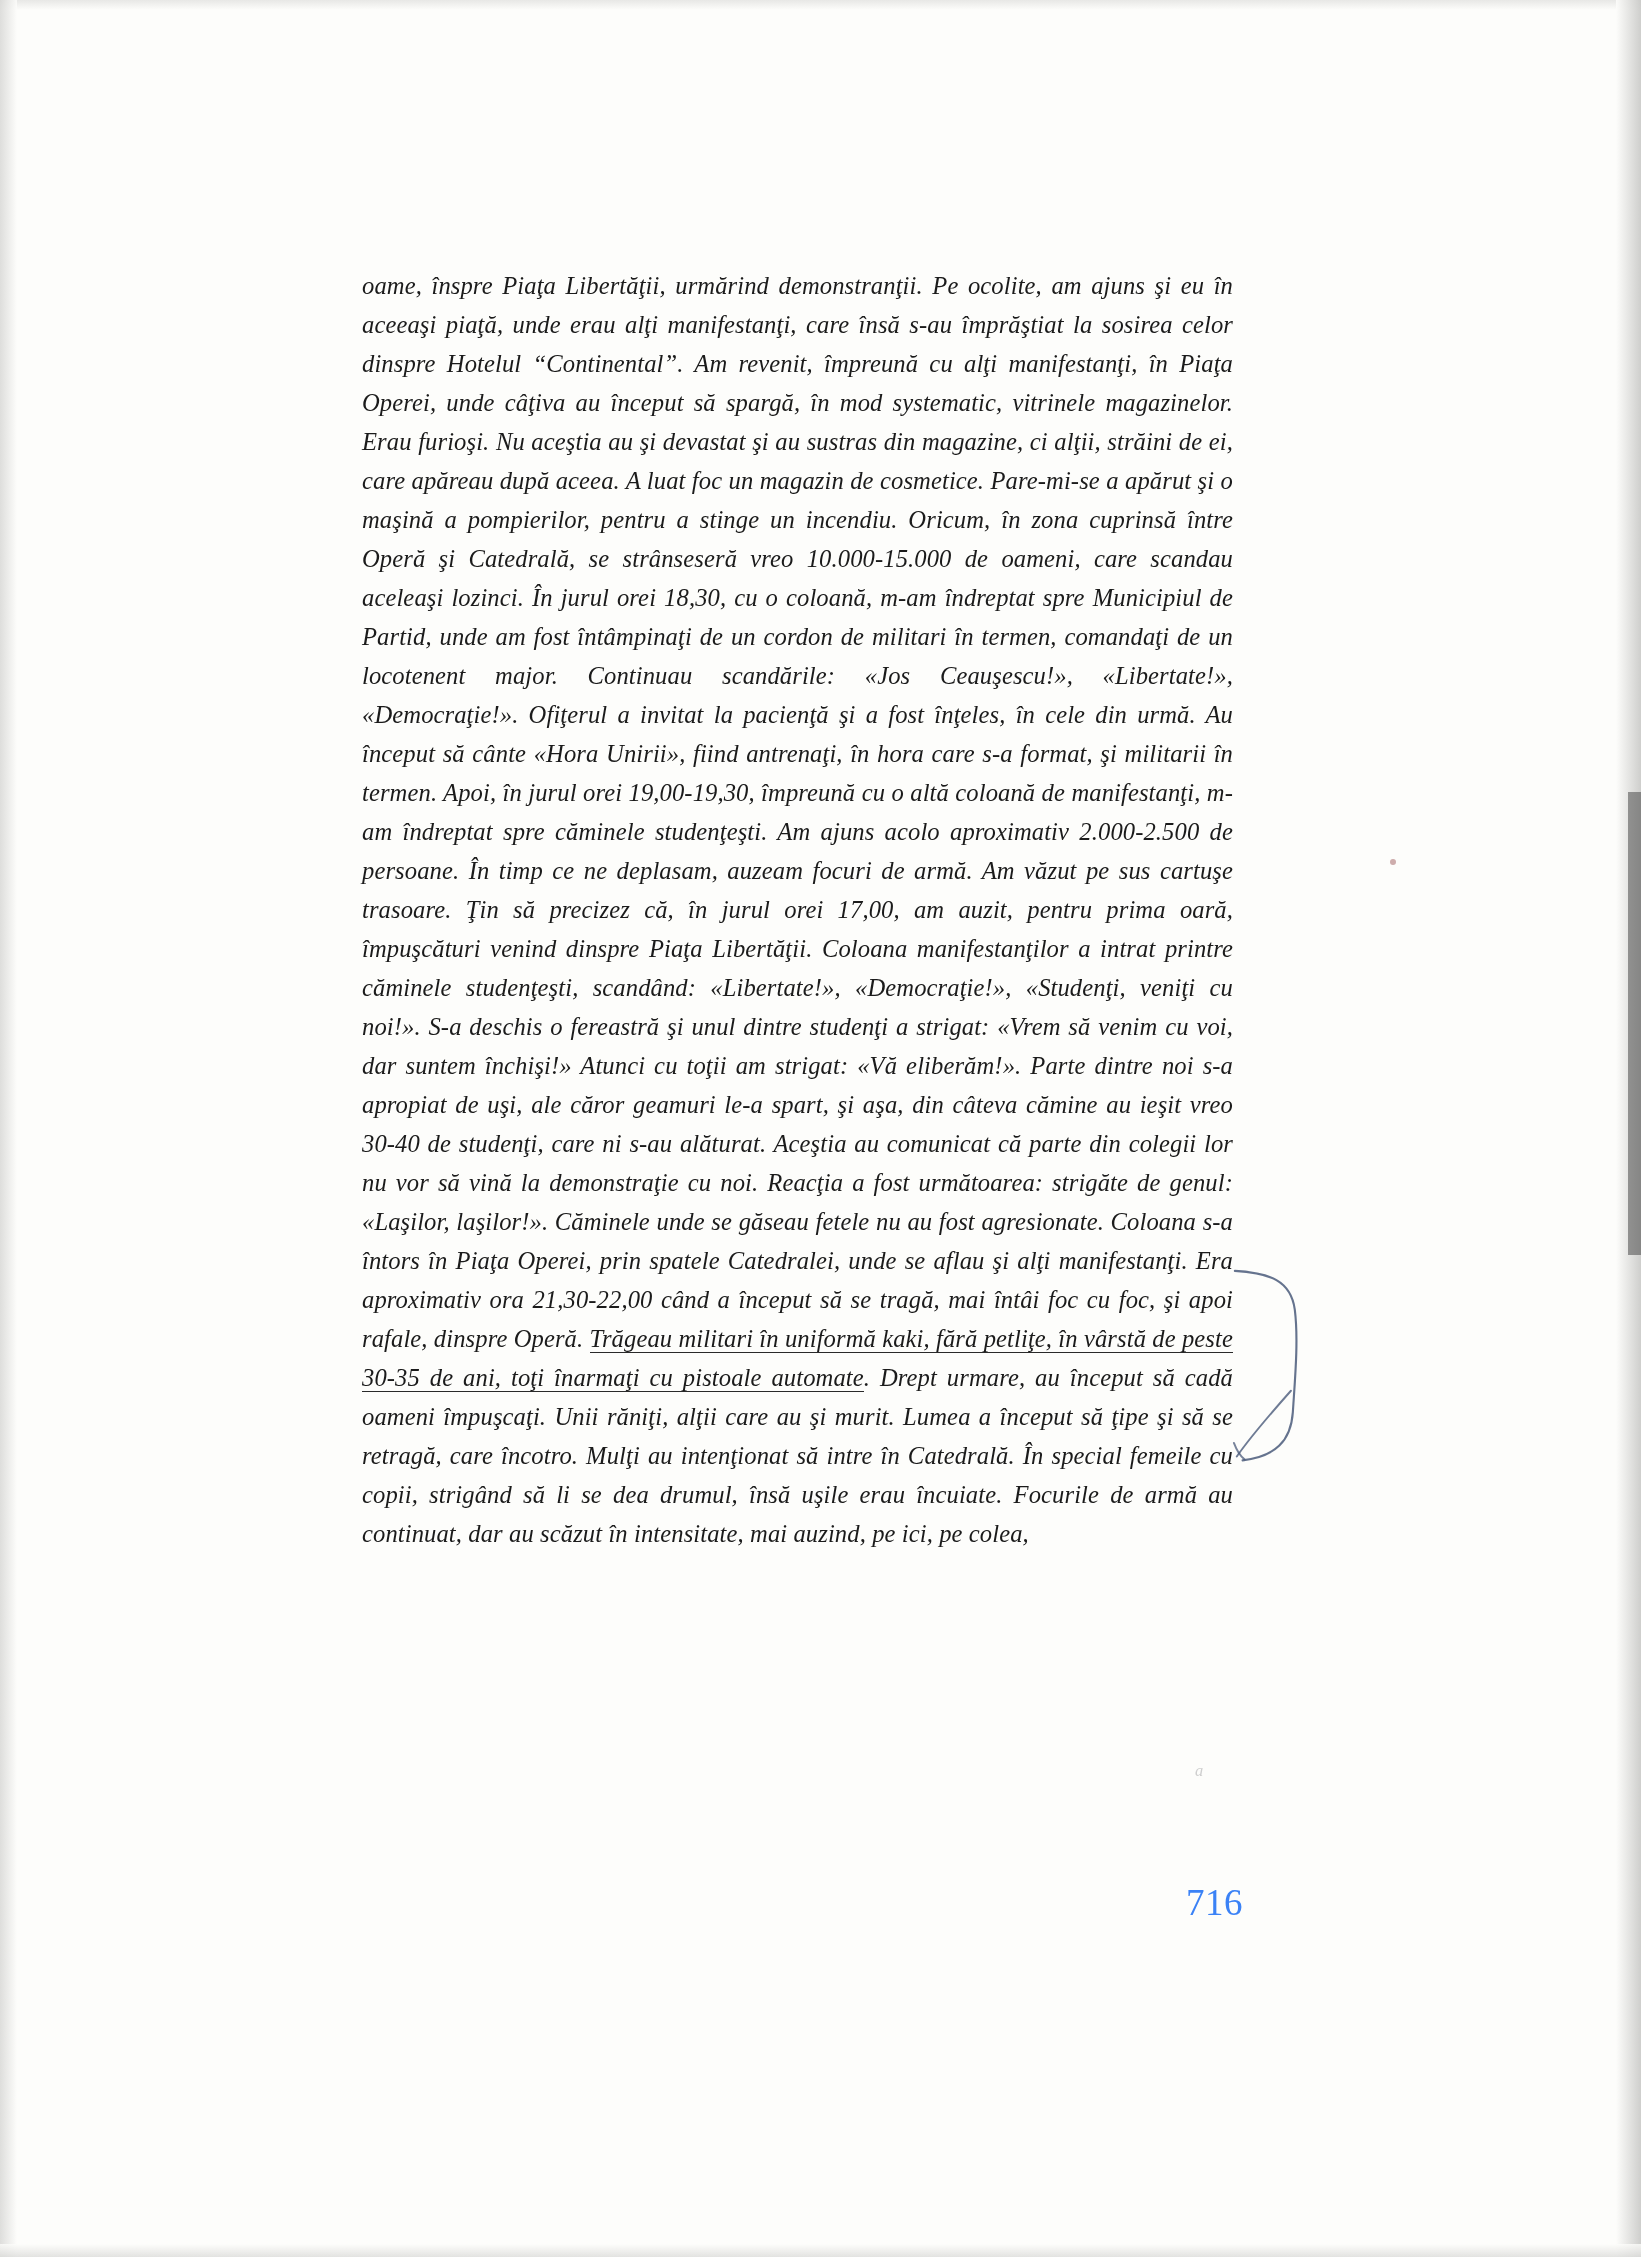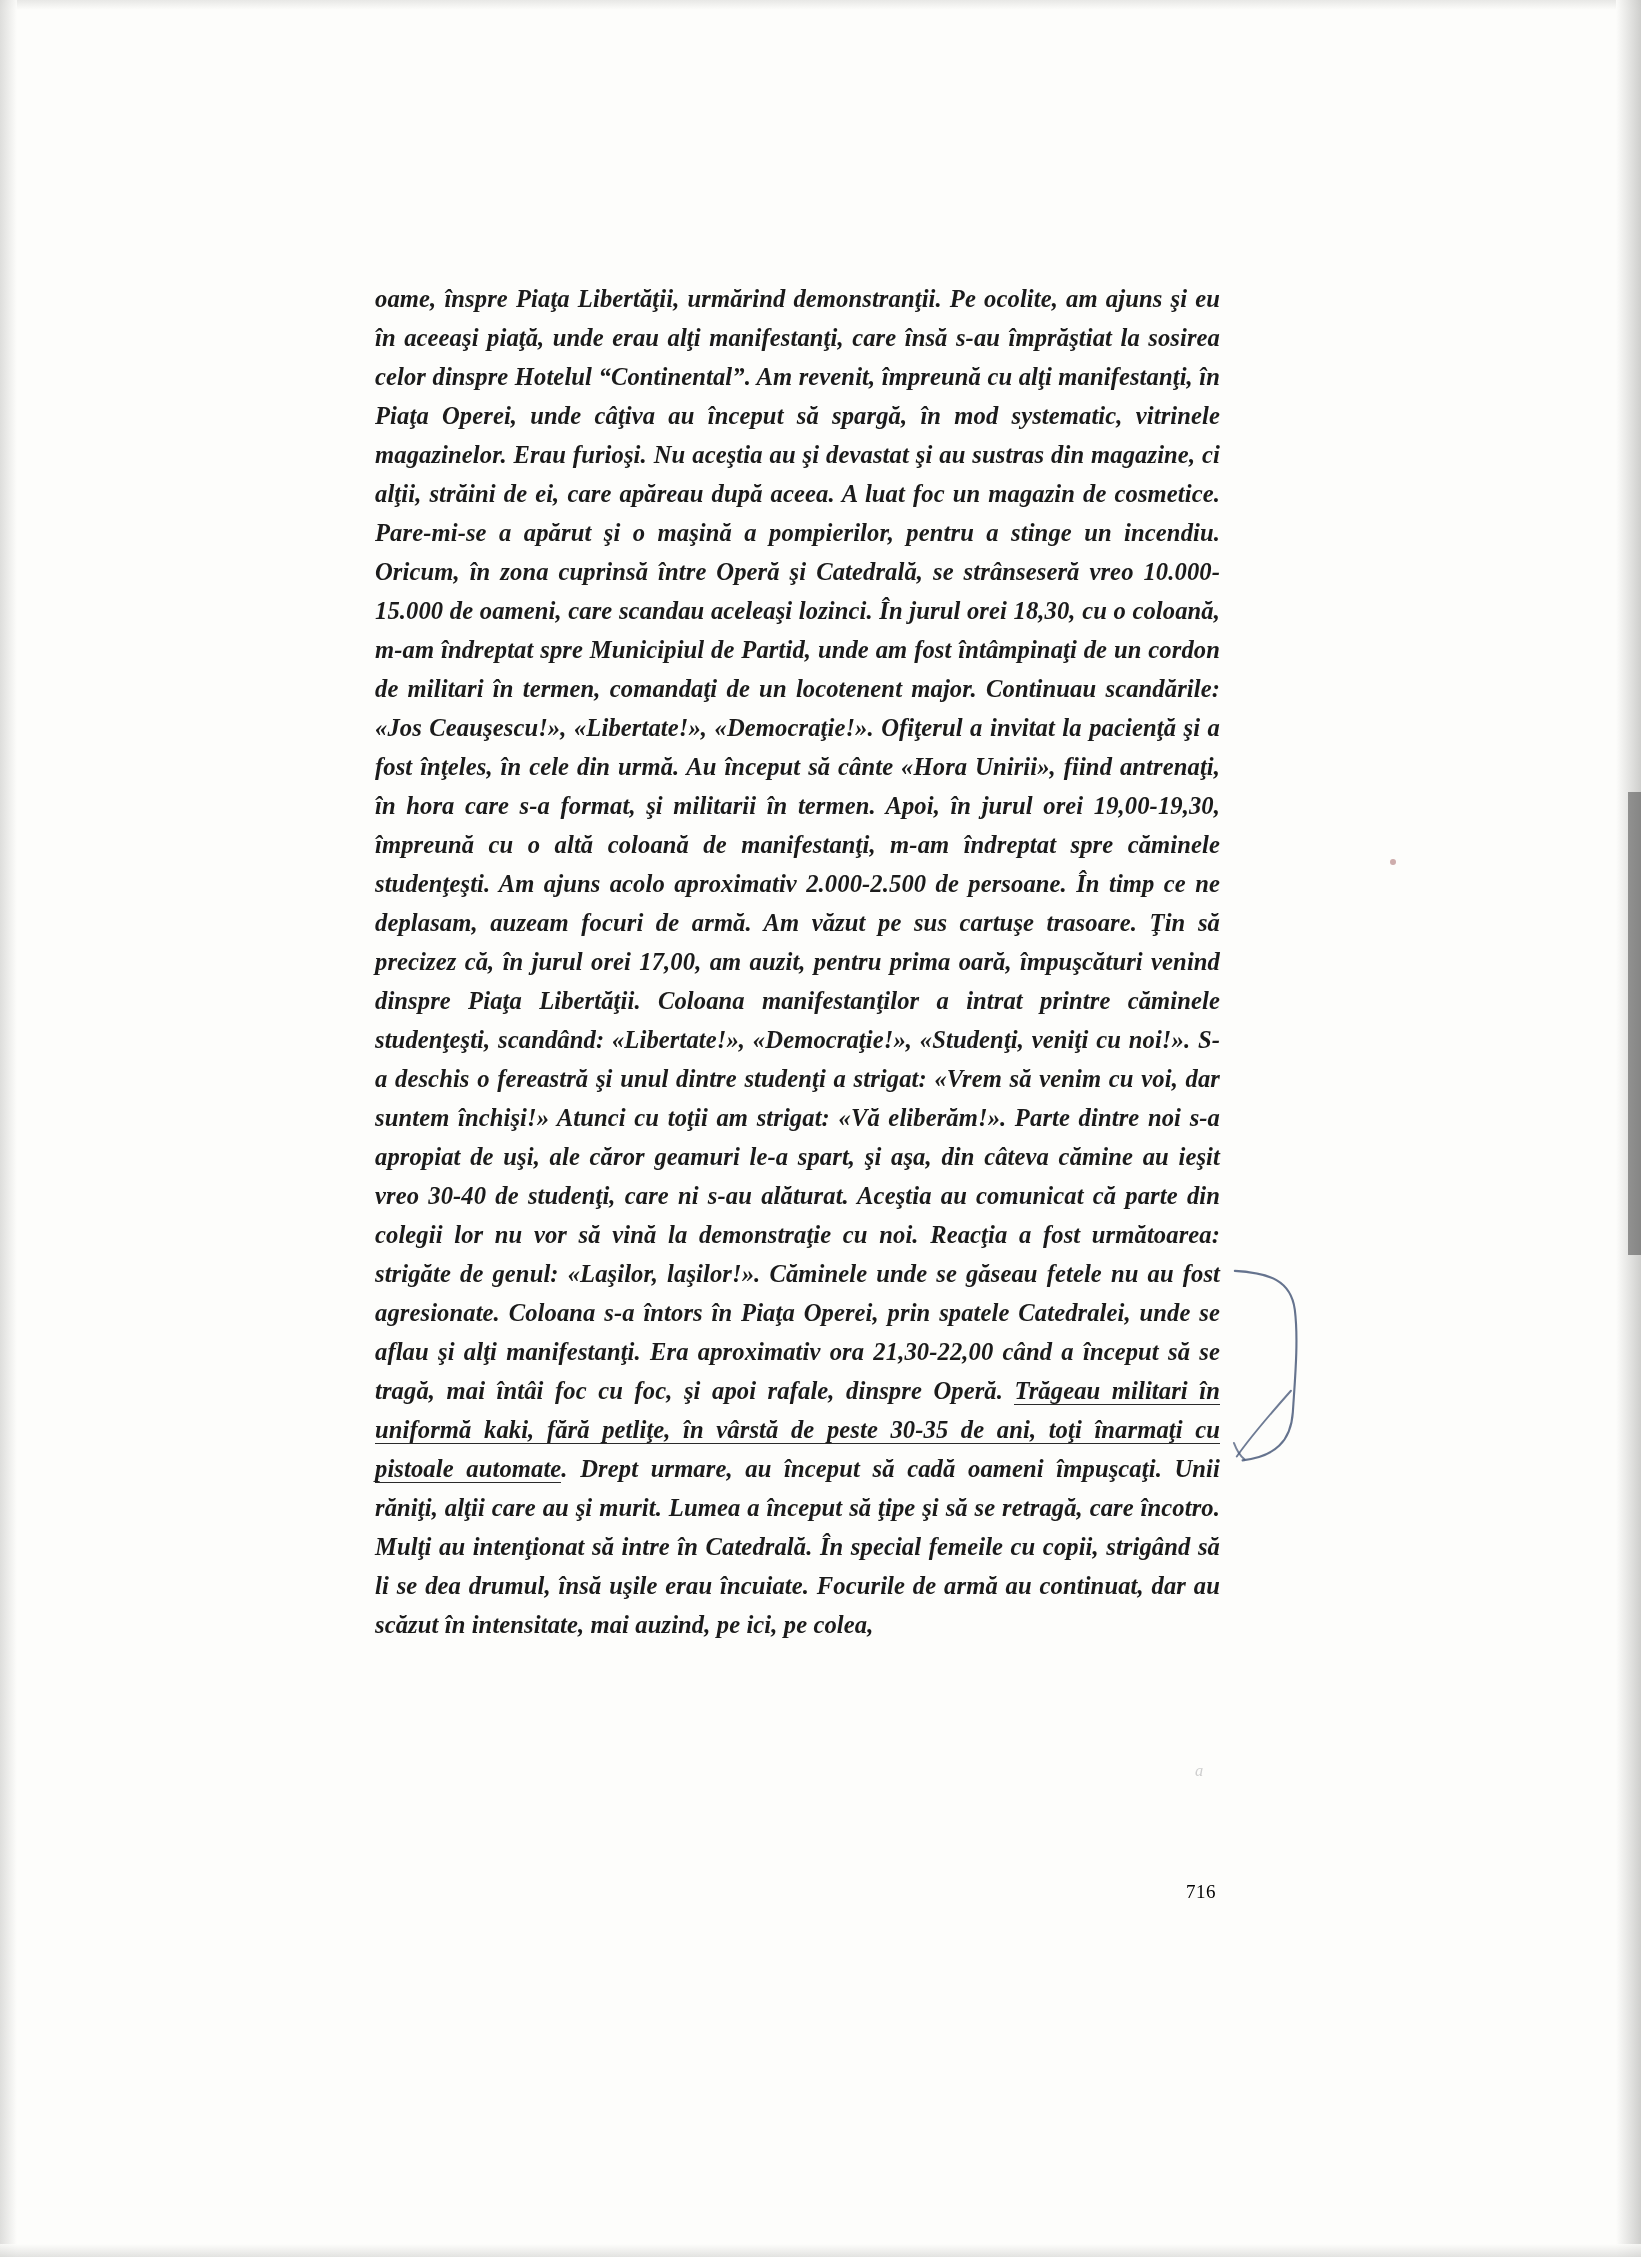--- a/index.html
+++ b/index.html
@@ -65,24 +65,23 @@
     top: 263px;
     width: 877px;
     font-style: italic;
     font-size: 24.6px;
     line-height: 39px;
     text-align: justify;
     color: #1b1b1b;
     letter-spacing: 0.1px;
   }
   .text-column p {
-    margin: 16px;
+    margin: 3px;
     text-align: justify;
     text-justify: inter-word;
-    font-weight: bold;
   }
   .text-column .ul {
     border-bottom: 1.4px solid #2a2a2a;
   }
 
   
   .annotation-bracket {
     position: absolute;
     left: 1231px;
     top: 1267px;
@@ -111,23 +110,23 @@
     font-family: "Liberation Serif", serif;
     font-style: italic;
   }
 
   
   .page-number {
     position: absolute;
     left: 1186px;
     top: 1881px;
     font-family: "Liberation Serif", serif;
-    font-size: 19px;
+    font-size: 37px;
     font-style: normal;
-    color: #000000;
+    color: #3b82f6;
     letter-spacing: 0.5px;
   }
 </style>
 </head>
 <body>
 
 <div class="page-scan">
   <div class="edge-top"></div>
   <div class="edge-left"></div>
   <div class="edge-right"></div>

